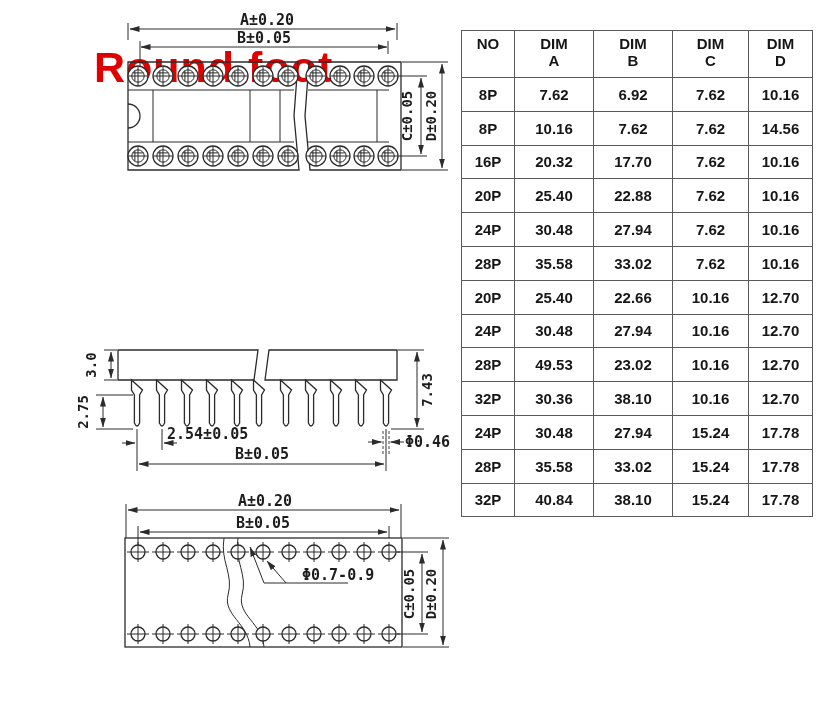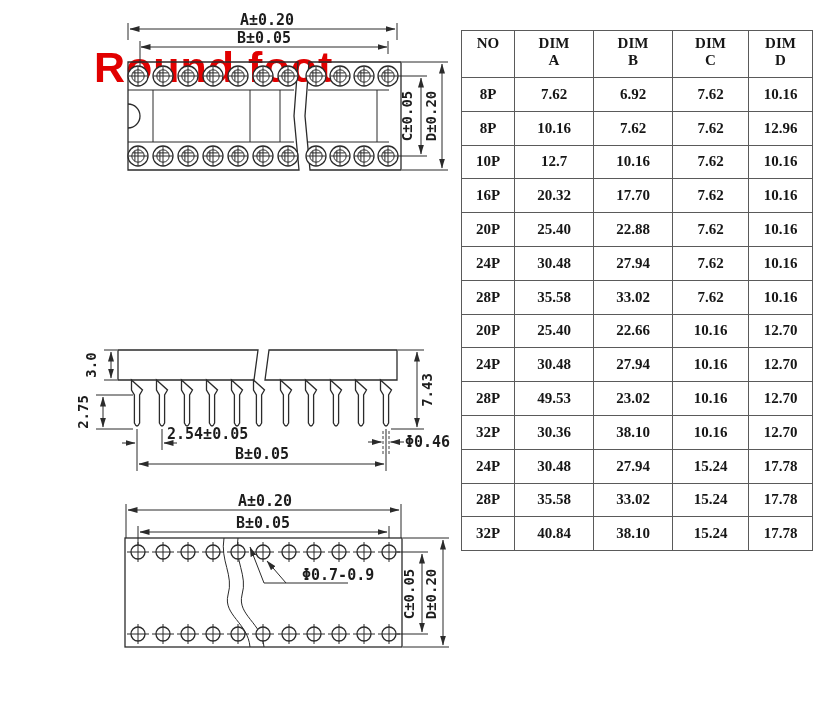--- a/index.html
+++ b/index.html
@@ -19,21 +19,21 @@
   #bottomview{left:105px;top:483px;}
   .ln{stroke:#2b2b2b;stroke-width:1.3;fill:none;}
   .lnw{stroke:#2b2b2b;stroke-width:1.3;fill:#ffffff;}
   .dim{stroke:#2b2b2b;stroke-width:1;fill:none;}
   .dsh{stroke:#2b2b2b;stroke-width:0.9;fill:none;stroke-dasharray:3 2;}
   .lbl{font:700 15px "DejaVu Sans Mono",monospace;fill:#1d1d1d;}
   .lblr{font:700 14px "DejaVu Sans Mono",monospace;fill:#1d1d1d;}
   .dim-table{
     position:absolute;left:461px;top:30px;
     border-collapse:collapse;table-layout:fixed;
-    font-family:Liberation Serif, serif;font-weight:700;color:#161616;
+    font-family:Liberation Sans, sans-serif;font-weight:700;color:#161616;
   }
   .dim-table th,.dim-table td{
     border:1px solid #5a5a5a;text-align:center;vertical-align:middle;padding:0;
     overflow:hidden;white-space:nowrap;
   }
   .dim-table thead th{height:42px;font-size:15px;line-height:17px;vertical-align:top;padding-top:4px;}
   .dim-table tbody td{height:32.8px;font-size:15px;}
 </style>
 </head>
 <body>
@@ -278,28 +278,21 @@
         <td>7.62</td>
         <td>6.92</td>
         <td>7.62</td>
         <td>10.16</td>
       </tr>
       <tr>
         <td>8P</td>
         <td>10.16</td>
         <td>7.62</td>
         <td>7.62</td>
-        <td>12.96</td>
-      </tr>
-      <tr>
-        <td>10P</td>
-        <td>12.7</td>
-        <td>10.16</td>
-        <td>7.62</td>
-        <td>10.16</td>
+        <td>14.56</td>
       </tr>
       <tr>
         <td>16P</td>
         <td>20.32</td>
         <td>17.70</td>
         <td>7.62</td>
         <td>10.16</td>
       </tr>
       <tr>
         <td>20P</td>

